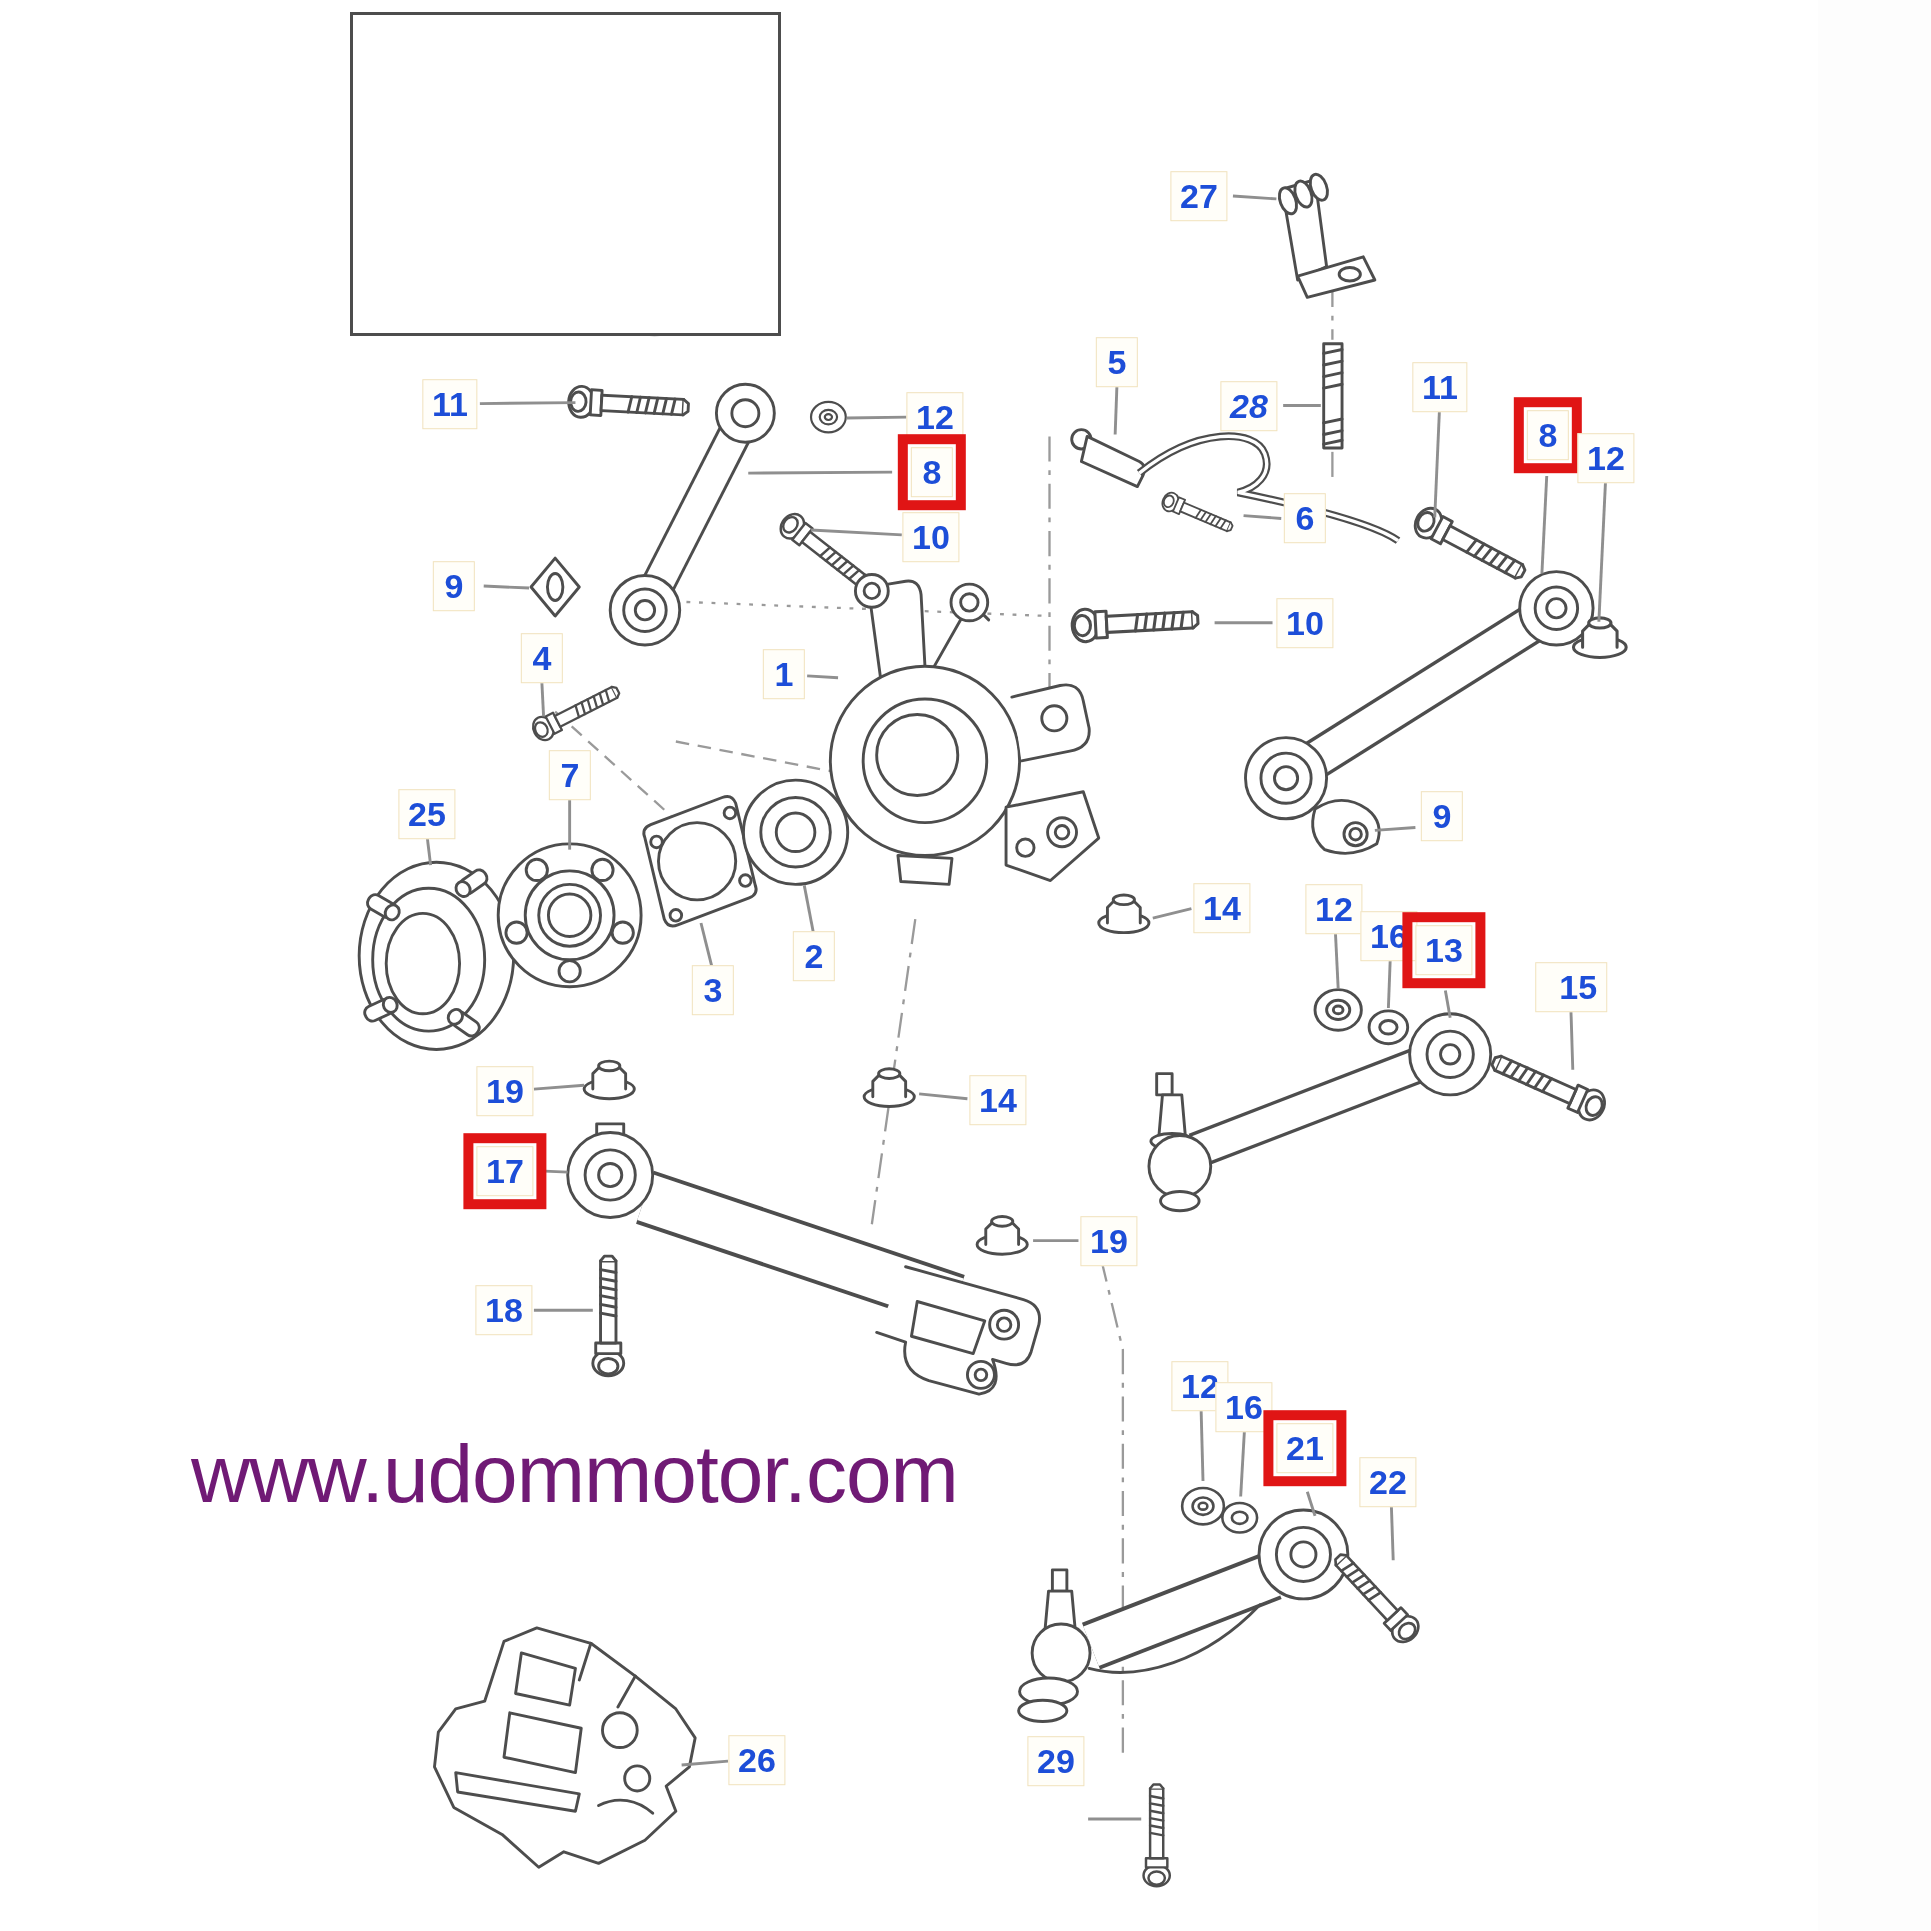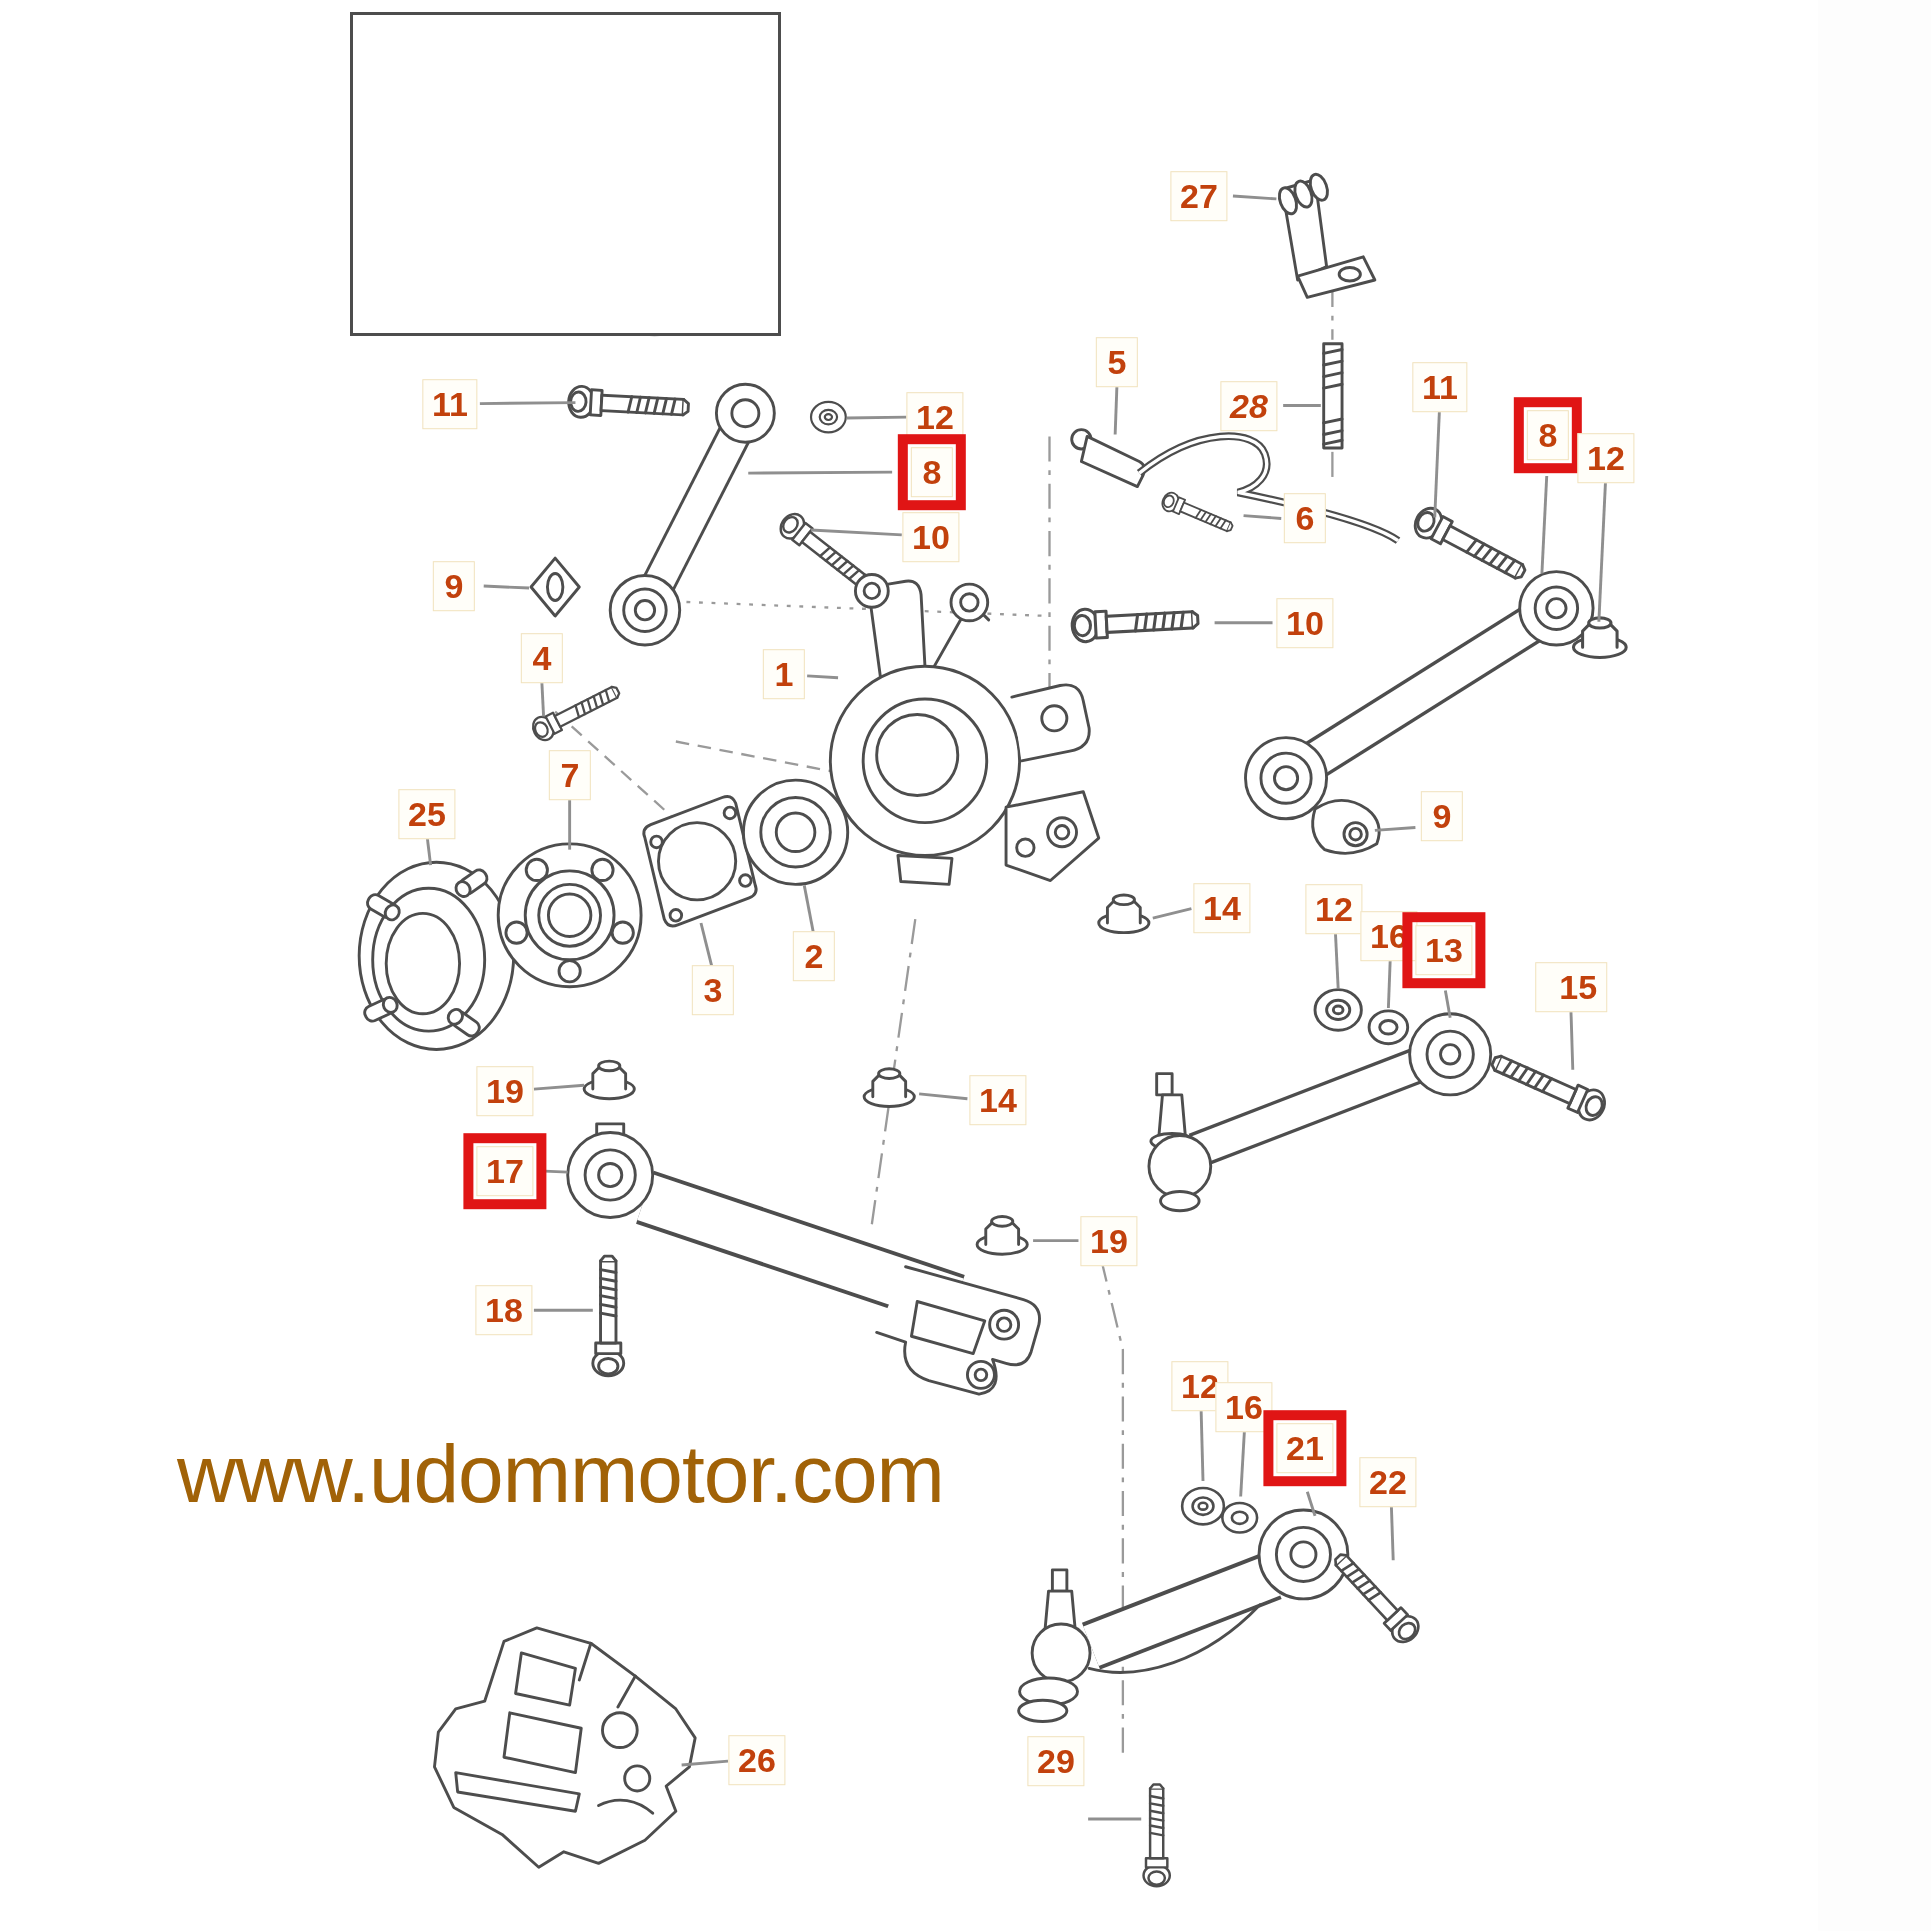--- a/index.html
+++ b/index.html
@@ -11,28 +11,28 @@
   .fillw{fill:#ffffff;}
   .lite{stroke:#8c8c8c;stroke-width:2.5;fill:none;}
   #leader-layer line{stroke:#8f8f8f;stroke-width:3;}
   .cline{stroke:#9a9a9a;stroke-width:2.4;fill:none;}
   .dashdot{stroke-dasharray:26 9 5 9;}
   .dots{stroke-dasharray:4 9;}
   .dsh{stroke-dasharray:14 9;}
   
   #label-layer{position:absolute;left:0;top:0;width:1931px;height:1931px;pointer-events:none;}
   .plabel{position:absolute;transform:translate(-50%,-50%);
-          background:#fffef9;border:1.9px solid #f1e2bd;color:#c2410c;
+          background:#fffef9;border:1.9px solid #f1e2bd;color:#1d4ed8;
           font:bold 34px/1 "Liberation Sans",sans-serif;
           padding:6.8px 8.7px;min-width:23px;text-align:center;}
   .plabel.hl{outline:10.6px solid #e01515;outline-offset:3.9px;}
   
-  #watermark{position:absolute;left:177px;top:1433px;
+  #watermark{position:absolute;left:191px;top:1433px;
              font:400 82px/1 "Liberation Sans",sans-serif;letter-spacing:-1px;
-             color:#a16207;white-space:nowrap;}
+             color:#701a75;white-space:nowrap;}
   
   #inset{position:absolute;left:350px;top:11.6px;width:431px;height:324px;
          border:3.9px solid #4d4d4d;box-sizing:border-box;background:#fff;}
   #rightband{position:absolute;right:0;top:0;width:113px;height:1931px;background:#fdfdfd;}
 </style>
 </head>
 <body>
 
 <div id="stage">
   <div id="rightband"></div>

